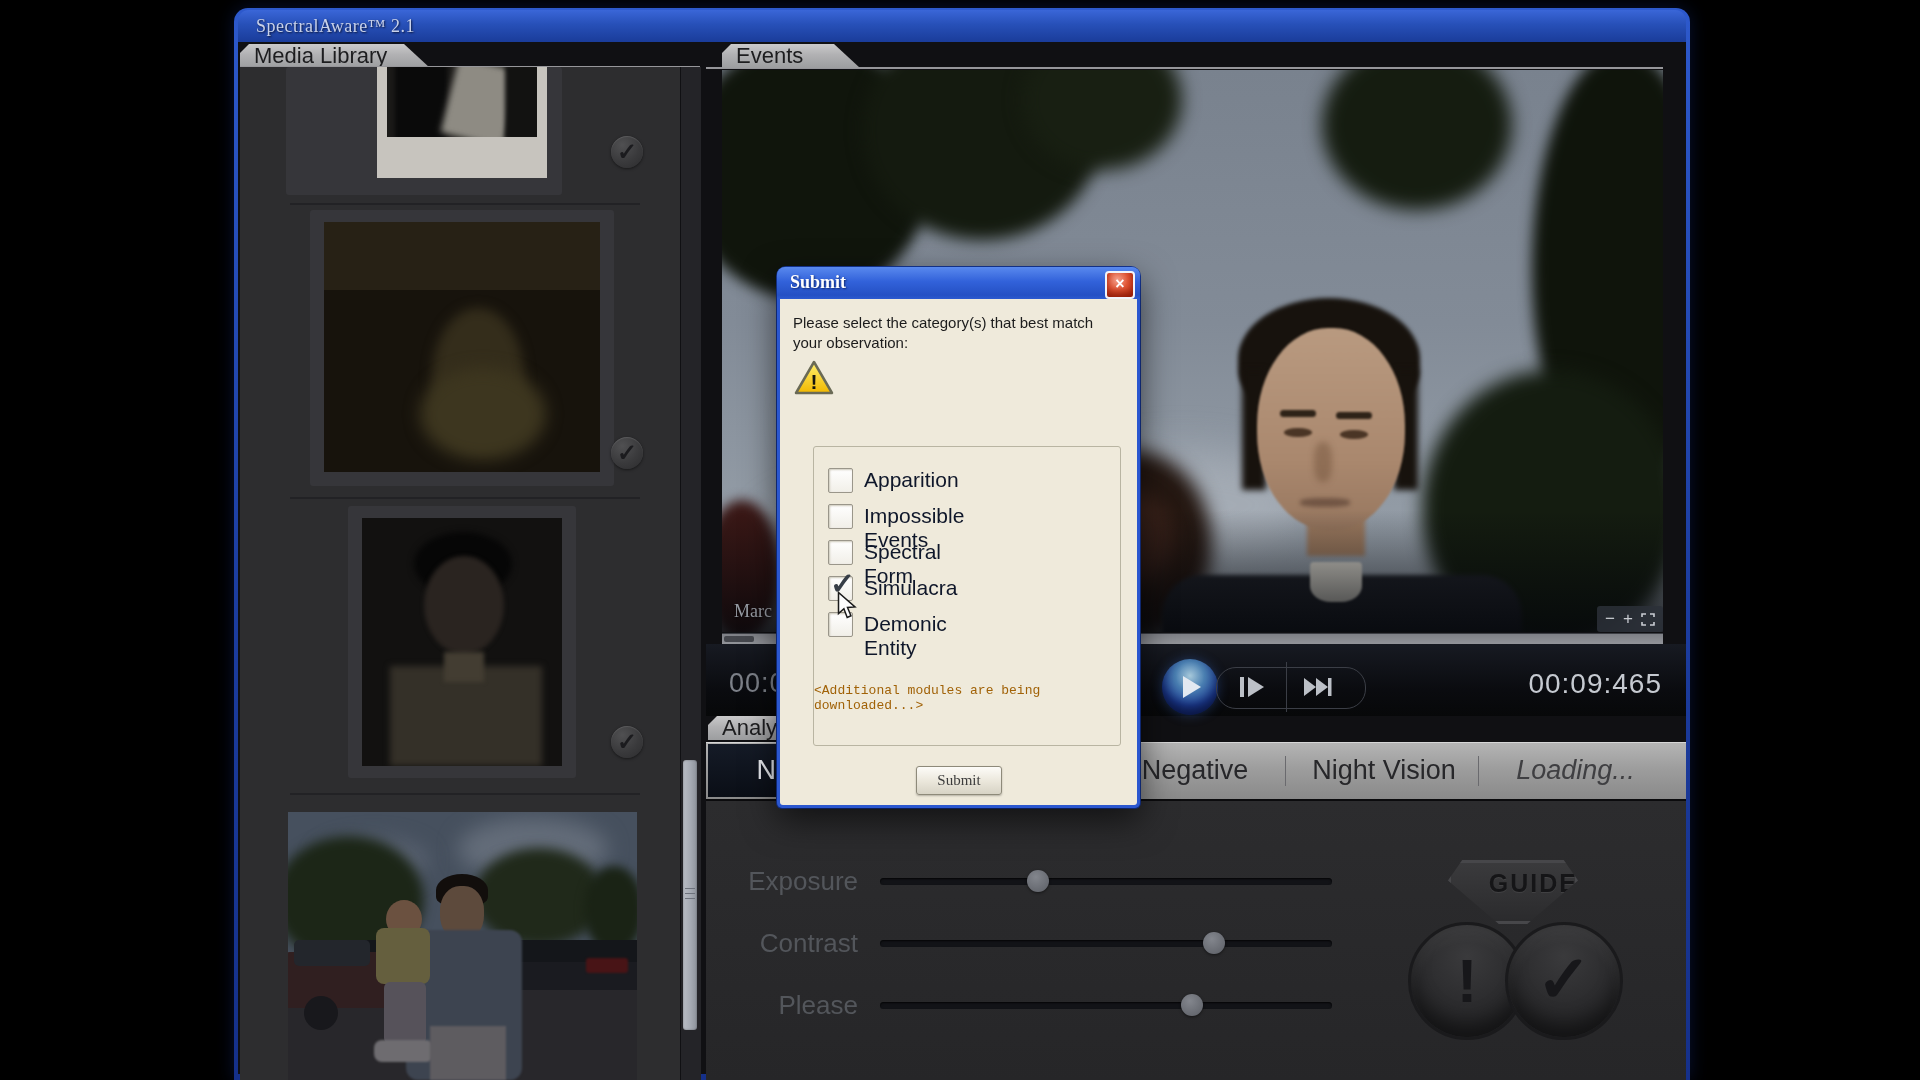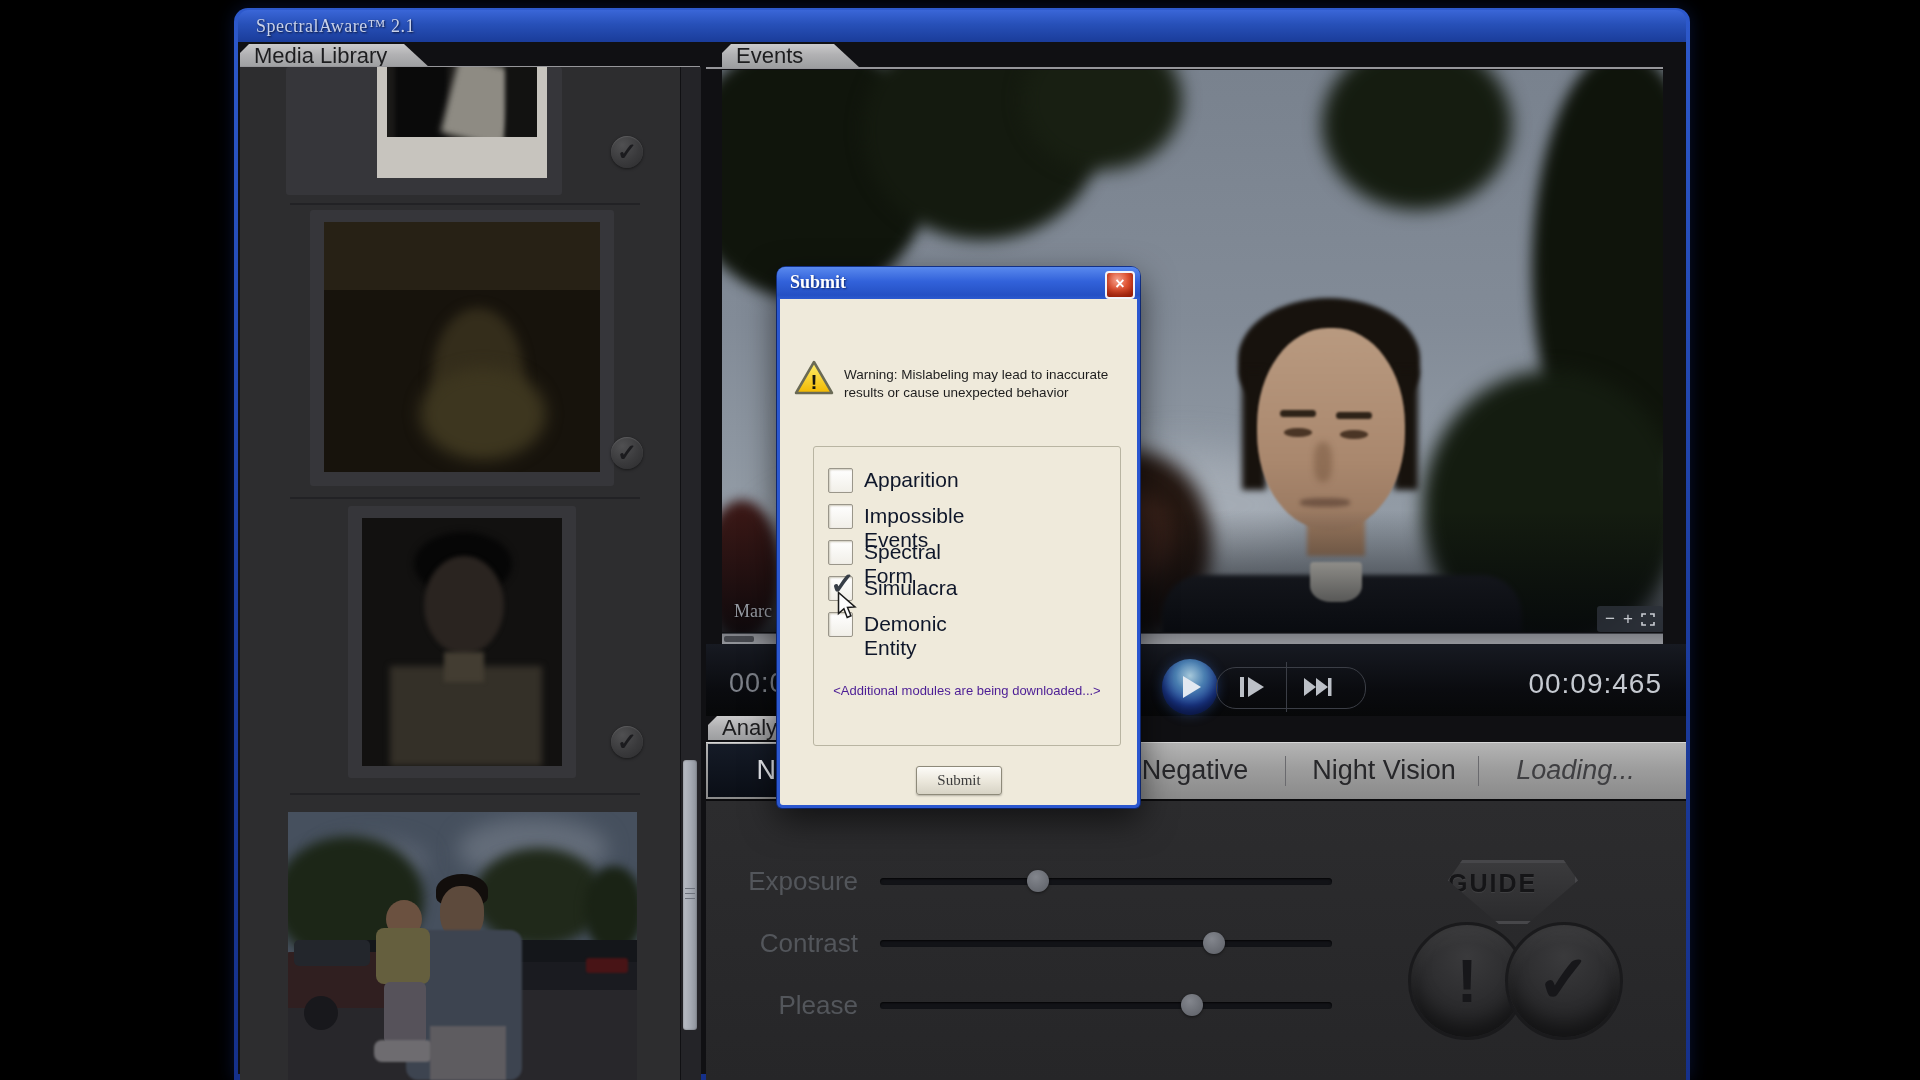--- a/index.html
+++ b/index.html
@@ -77,21 +77,21 @@
   .slider-label{width:160px;text-align:right;font-size:26px;color:#53565b;}
   .slider-track{position:absolute;left:880px;width:452px;height:7px;border-radius:4px;
     background:#121317;box-shadow:inset 0 1px 2px rgba(0,0,0,.8);}
   .handle{position:absolute;top:-8px;width:22px;height:22px;border-radius:50%;
     background:radial-gradient(circle at 40% 32%,#83868d 0%,#6b6e75 60%,#5c5f66 100%);
     box-shadow:0 1px 3px rgba(0,0,0,.5);}
   .guide-shield{left:1448px;top:860px;width:130px;height:64px;
     clip-path:polygon(0% 32%,11% 0%,89% 0%,100% 32%,61% 100%,39% 100%);
     background:linear-gradient(180deg,#3b3b3d 0%,#2a2a2c 100%);
     box-shadow:inset 0 0 0 3px #47474a;
-    text-align:left;font-size:25px;font-weight:bold;letter-spacing:2px;color:#151517;
+    text-align:right;font-size:25px;font-weight:bold;letter-spacing:2px;color:#151517;
     line-height:46px;text-shadow:0 1px 0 rgba(255,255,255,.07);}
   .guide-circle{width:112px;height:112px;border-radius:50%;
     background:radial-gradient(circle at 50% 28%,#3a3a3c 0%,#2a2a2c 55%,#1f1f21 100%);
     border:3px solid #1a1a1c;
     box-shadow:inset 0 10px 14px rgba(255,255,255,.05), inset 0 -14px 18px rgba(0,0,0,.45);
     text-align:center;color:#17171a;font-weight:bold;}
 
   
   .dialog{left:777px;top:267px;width:363px;height:541px;z-index:50;
     background:#2b57cf;border-radius:9px 9px 5px 5px;
@@ -113,22 +113,22 @@
   .groupbox{position:absolute;left:33px;top:147px;width:306px;height:298px;
     border:1px solid #b9b5a2;border-radius:3px;}
   .option{position:absolute;left:14px;height:28px;}
   .option .box{position:absolute;left:0;top:1px;width:23px;height:23px;border-radius:2px;
     background:linear-gradient(180deg,#ffffff,#f1efe8);border:1px solid #9a968a;
     box-shadow:inset 1px 1px 2px #cdc9ba;}
   .option .check{display:none;position:absolute;left:2px;top:-9px;font-size:30px;
     font-weight:bold;color:#373e47;}
   .option.checked .check{display:block;}
   .option .lbl{position:absolute;left:36px;top:1px;font-size:21px;color:#0f172a;}
-  .dlg-status{position:absolute;left:0;top:236px;width:100%;text-align:center;
-    font-size:13px;color:#4c1d95;}
+  .dlg-status{position:absolute;left:0;top:236px;width:100%;
+    font-size:13px;color:#a16207;font-family:Liberation Mono, monospace;}
   .dlg-submit{position:absolute;left:136px;top:467px;width:84px;height:27px;
     background:linear-gradient(180deg,#fdfcf8 0%,#eae6da 55%,#d7d3c5 100%);
     border:1px solid #8e8a7a;border-radius:3px;box-shadow:0 1px 2px rgba(0,0,0,.25);
     font-family:"Liberation Serif",serif;font-size:15px;color:#3d3d3d;
     text-align:center;line-height:26px;}
 </style>
 </head>
 <body>
 
 <div class="abs app-window"></div>
@@ -302,31 +302,31 @@
 
 <div class="abs guide-shield"><span>GUIDE</span></div>
 <div class="abs guide-circle" style="left:1408px;top:922px;font-size:62px;line-height:112px;"><span>!</span></div>
 <div class="abs guide-circle" style="left:1505px;top:922px;font-size:66px;line-height:108px;"><span>✓</span></div>
 
 <div class="abs dialog">
   <div class="dlg-titlebar"></div>
   <div class="dlg-title">Submit</div>
   <div class="dlg-close"><span>×</span></div>
   <div class="dlg-body">
+    <div class="dlg-prompt">Please select the category(s) that best match your observation:</div>
     <svg class="abs" style="left:13px;top:60px;" width="42" height="38" viewBox="0 0 42 38">
       <defs>
           <linearGradient id="wg" x1="0" y1="0" x2="0" y2="1">
             <stop offset="0" stop-color="#fff06e"></stop>
             <stop offset="1" stop-color="#f2b800"></stop>
           </linearGradient>
         </defs>
       <path d="M21 3 L39 34 L3 34 Z" fill="url(#wg)" stroke="#6a6a55" stroke-width="2.5" stroke-linejoin="round"></path>
       <text x="21" y="30" font-size="21" font-weight="bold" fill="#15150f" text-anchor="middle" font-family="Liberation Sans, sans-serif">!</text>
     </svg>
-    <div class="warn-text">Warning: Mislabeling may lead to inaccurate results or cause unexpected behavior</div>
 
     <div class="groupbox">
       <div class="option" style="top:20px;">
         <span class="box"></span>
 
         <span class="lbl">Apparition</span>
       </div>
       <div class="option" style="top:56px;">
         <span class="box"></span>
 

